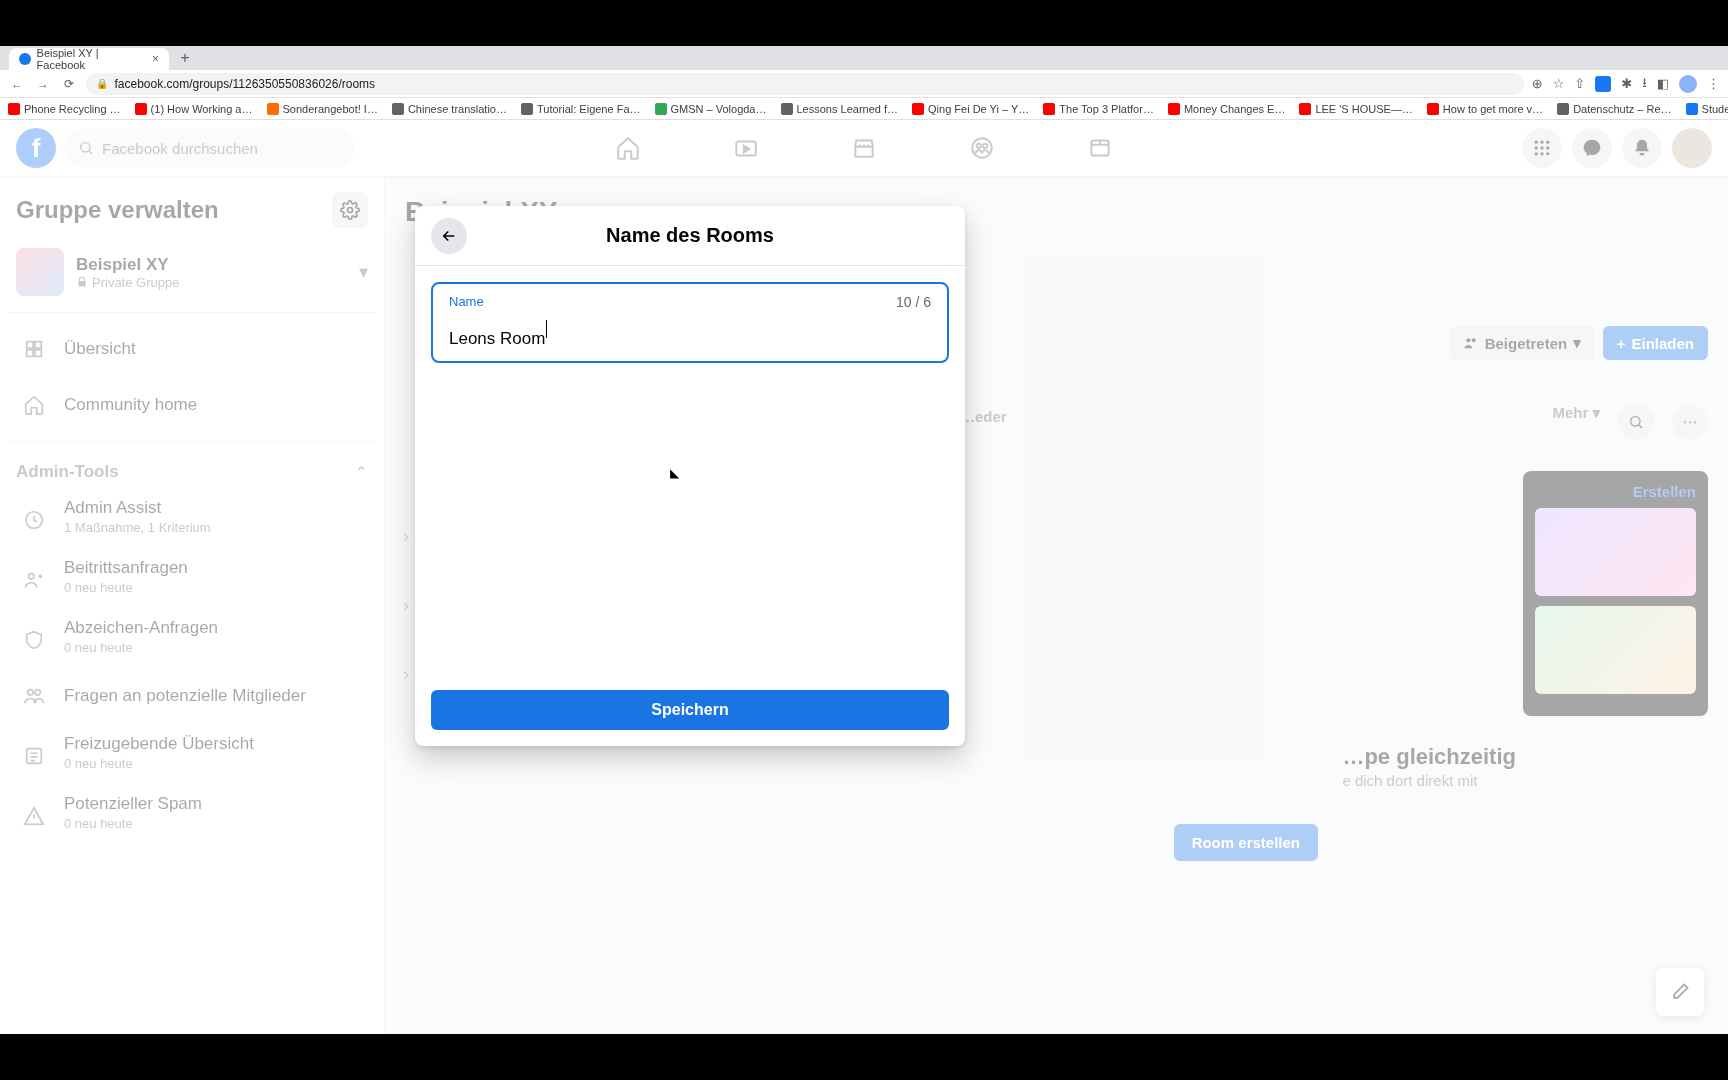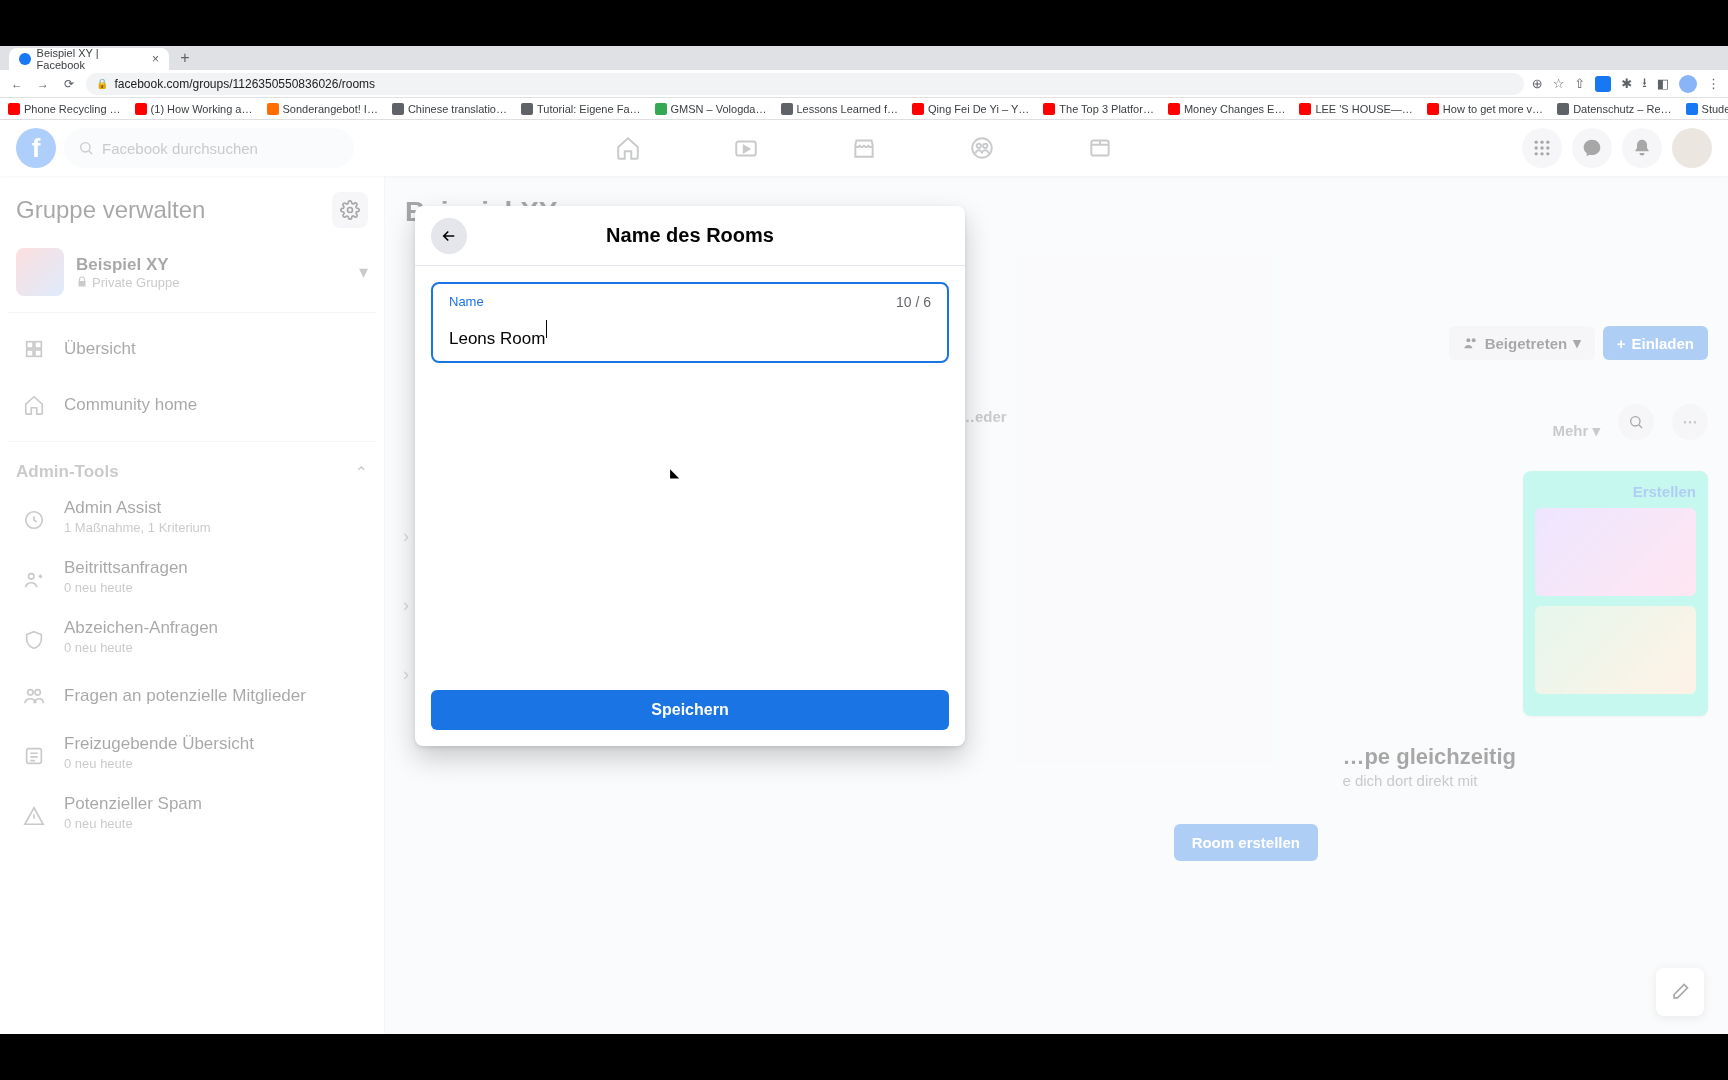--- a/index.html
+++ b/index.html
@@ -46,21 +46,21 @@
 .fb-nav-item { width: 110px; height: 48px; display: flex; align-items: center; justify-content: center; color: #65676b; border-radius: 8px; }
 .fb-header-right { margin-left: auto; display: flex; align-items: center; gap: 10px; }
 .icon-circle { width: 40px; height: 40px; border-radius: 50%; background: #e4e6eb; display: flex; align-items: center; justify-content: center; color: #050505; }
 .icon-circle.avatar { background: #c9b8a8; }
 
 .fb-body { display: flex; height: calc(100% - 56px); }
 
 
 .sidebar { width: 385px; background: #fff; padding: 16px 8px; overflow-y: auto; border-right: 1px solid #e4e6eb; }
 .sidebar-title-row { display: flex; align-items: center; justify-content: space-between; padding: 0 8px 12px; }
-.sidebar-title { font-size: 24px; font-weight: normal; color: #050505; }
+.sidebar-title { font-size: 24px; font-weight: bold; color: #050505; }
 .sidebar-settings { width: 36px; height: 36px; border-radius: 8px; background: #e4e6eb; display: flex; align-items: center; justify-content: center; }
 .group-card { display: flex; align-items: center; gap: 12px; padding: 8px; border-radius: 8px; }
 .group-thumb { width: 48px; height: 48px; border-radius: 8px; background: linear-gradient(135deg, #f5a3a3, #a3c5f5); }
 .group-info { flex: 1; }
 .group-name { font-size: 17px; font-weight: 600; color: #050505; }
 .group-privacy { font-size: 13px; color: #65676b; display: flex; align-items: center; gap: 4px; }
 .group-chevron { color: #65676b; font-size: 18px; }
 .sidebar-divider { height: 1px; background: #e4e6eb; margin: 8px 0; }
 .sidebar-item { display: flex; align-items: center; gap: 12px; padding: 10px 8px; border-radius: 8px; color: #050505; }
 .sidebar-icon { width: 36px; height: 36px; display: flex; align-items: center; justify-content: center; color: #65676b; font-size: 20px; }
@@ -70,23 +70,23 @@
 .sidebar-item.multi { align-items: flex-start; }
 .sidebar-item.multi .sidebar-icon { margin-top: 4px; }
 .sidebar-sub { font-size: 13px; color: #65676b; margin-top: 2px; }
 
 
 .main { flex: 1; position: relative; overflow: hidden; }
 .page-title { font-size: 28px; font-weight: bold; color: #050505; padding: 20px 0 8px 20px; }
 .toolbar-right { position: absolute; top: 150px; right: 20px; display: flex; gap: 8px; }
 .pill-btn { display: flex; align-items: center; gap: 6px; background: #e4e6eb; border-radius: 6px; padding: 8px 14px; font-size: 15px; font-weight: 600; color: #050505; }
 .pill-btn.primary { background: #1b74e4; color: #fff; }
-.tabbar { position: absolute; top: 228px; right: 20px; display: flex; gap: 18px; align-items: flex-end; color: #65676b; font-size: 15px; font-weight: 600; }
+.tabbar { position: absolute; top: 228px; right: 20px; display: flex; gap: 18px; align-items: flex-start; color: #65676b; font-size: 15px; font-weight: 600; }
 .tabbar .circ { width: 36px; height: 36px; border-radius: 50%; background: #e4e6eb; display: flex; align-items: center; justify-content: center; }
-.right-panel { position: absolute; top: 295px; right: 20px; width: 185px; background: #5eead4; border-radius: 8px; box-shadow: 0 1px 2px rgba(0,0,0,.1); padding: 12px; }
+.right-panel { position: absolute; top: 295px; right: 20px; width: 185px; background: #000000; border-radius: 8px; box-shadow: 0 1px 2px rgba(0,0,0,.1); padding: 12px; }
 .right-panel .btn-ghost { color: #216fdb; font-weight: 600; text-align: right; font-size: 15px; margin-bottom: 8px; }
 .illus { width: 100%; height: 88px; border-radius: 6px; margin-bottom: 10px; }
 .illus.pink { background: linear-gradient(135deg, #cdb8ff, #ffb8d9); }
 .illus.green { background: linear-gradient(135deg, #b8e8c8, #ffd9b8); }
 .right-panel-text { font-size: 18px; font-weight: bold; color: #050505; margin-top: 6px; }
 .right-panel-sub { font-size: 15px; color: #65676b; margin-top: 2px; }
 .room-create-btn { position: absolute; top: 648px; right: 410px; background: #1b74e4; color: #fff; padding: 10px 18px; border-radius: 6px; font-weight: 600; font-size: 15px; }
 .members-tag { position: absolute; top: 232px; left: 575px; color: #65676b; font-size: 15px; font-weight: 600; }
 .chevron-col { position: absolute; left: 18px; top: 350px; display: flex; flex-direction: column; gap: 48px; color: #8a8d91; font-size: 18px; }
 

